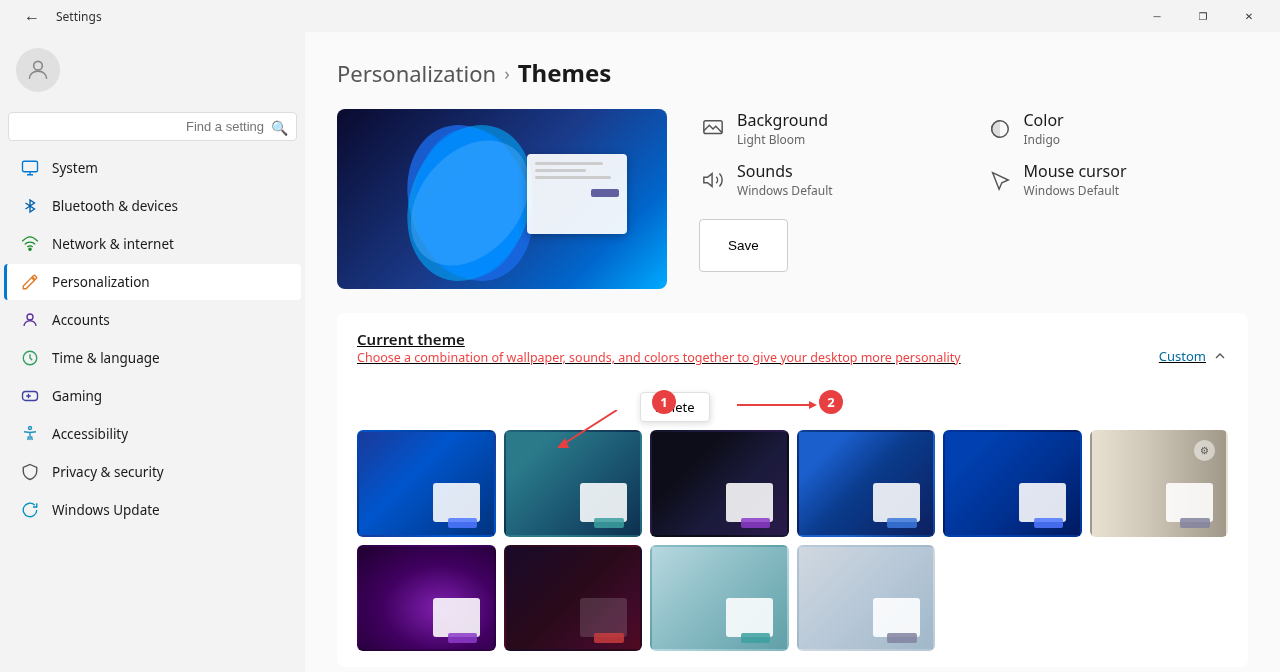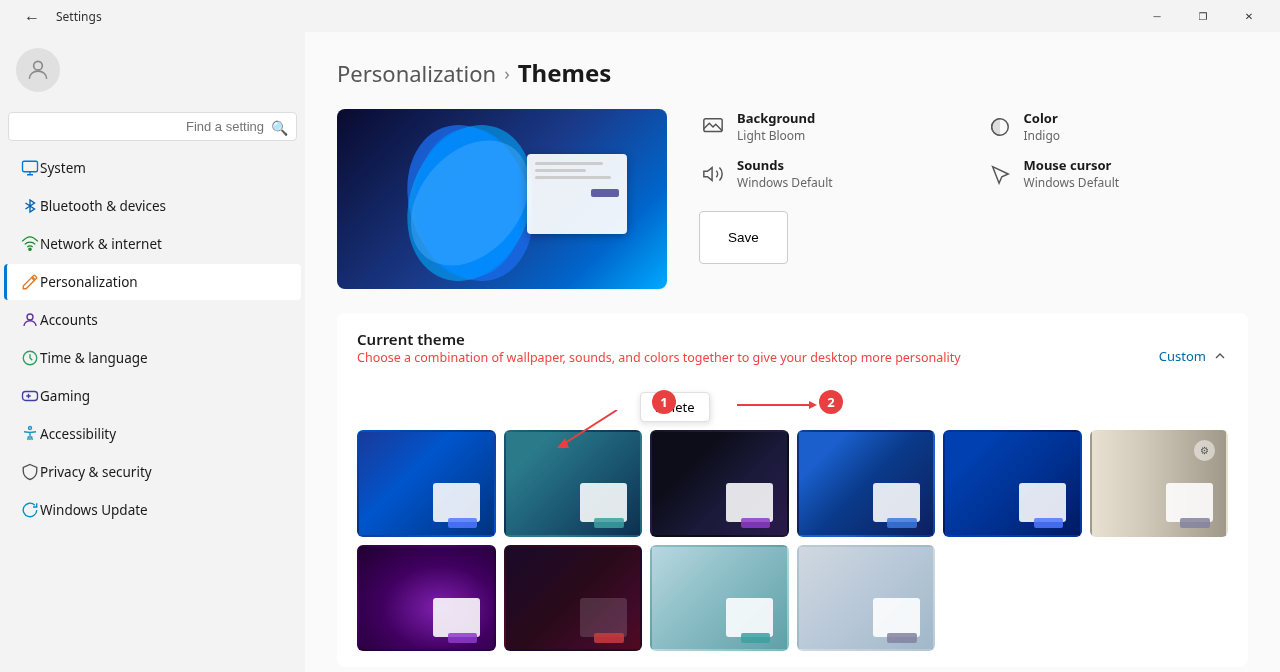--- a/index.html
+++ b/index.html
@@ -102,20 +102,21 @@
       right: 8px;
       top: 50%;
       transform: translateY(-50%);
       color: #888;
       font-size: 14px;
     }
 
     .nav-item {
       display: flex;
       align-items: center;
+      gap: 12px;
       padding: 8px 16px;
       cursor: pointer;
       border-radius: 4px;
       margin: 1px 4px;
       font-size: 13.5px;
       color: #1a1a1a;
     }
     .nav-item.active {
       background: white;
       border-left: 3px solid #0078d4;
@@ -230,22 +231,22 @@
       width: 28px;
       height: 28px;
       display: flex;
       align-items: center;
       justify-content: center;
       color: #555;
       font-size: 16px;
     }
     .setting-text {}
     .setting-label {
-      font-size: 13px;
-      font-weight: 700;
+      font-size: 16px;
+      font-weight: 400;
       color: #1a1a1a;
     }
     .setting-value {
       font-size: 12px;
       color: #666;
     }
     .save-btn {
       padding: 18px 28px;
       background: white;
       border: 1px solid #ccc;
@@ -254,20 +255,21 @@
       cursor: pointer;
       margin-top: 4px;
     }
 
     
     .themes-section {
       background: white;
       border-radius: 8px;
       padding: 16px 20px;
       margin-bottom: 16px;
+      text-decoration: underline;
     }
     .themes-header {
       display: flex;
       justify-content: space-between;
       align-items: center;
       margin-bottom: 4px;
     }
     .themes-title {
       font-size: 15px;
       font-weight: 600;

